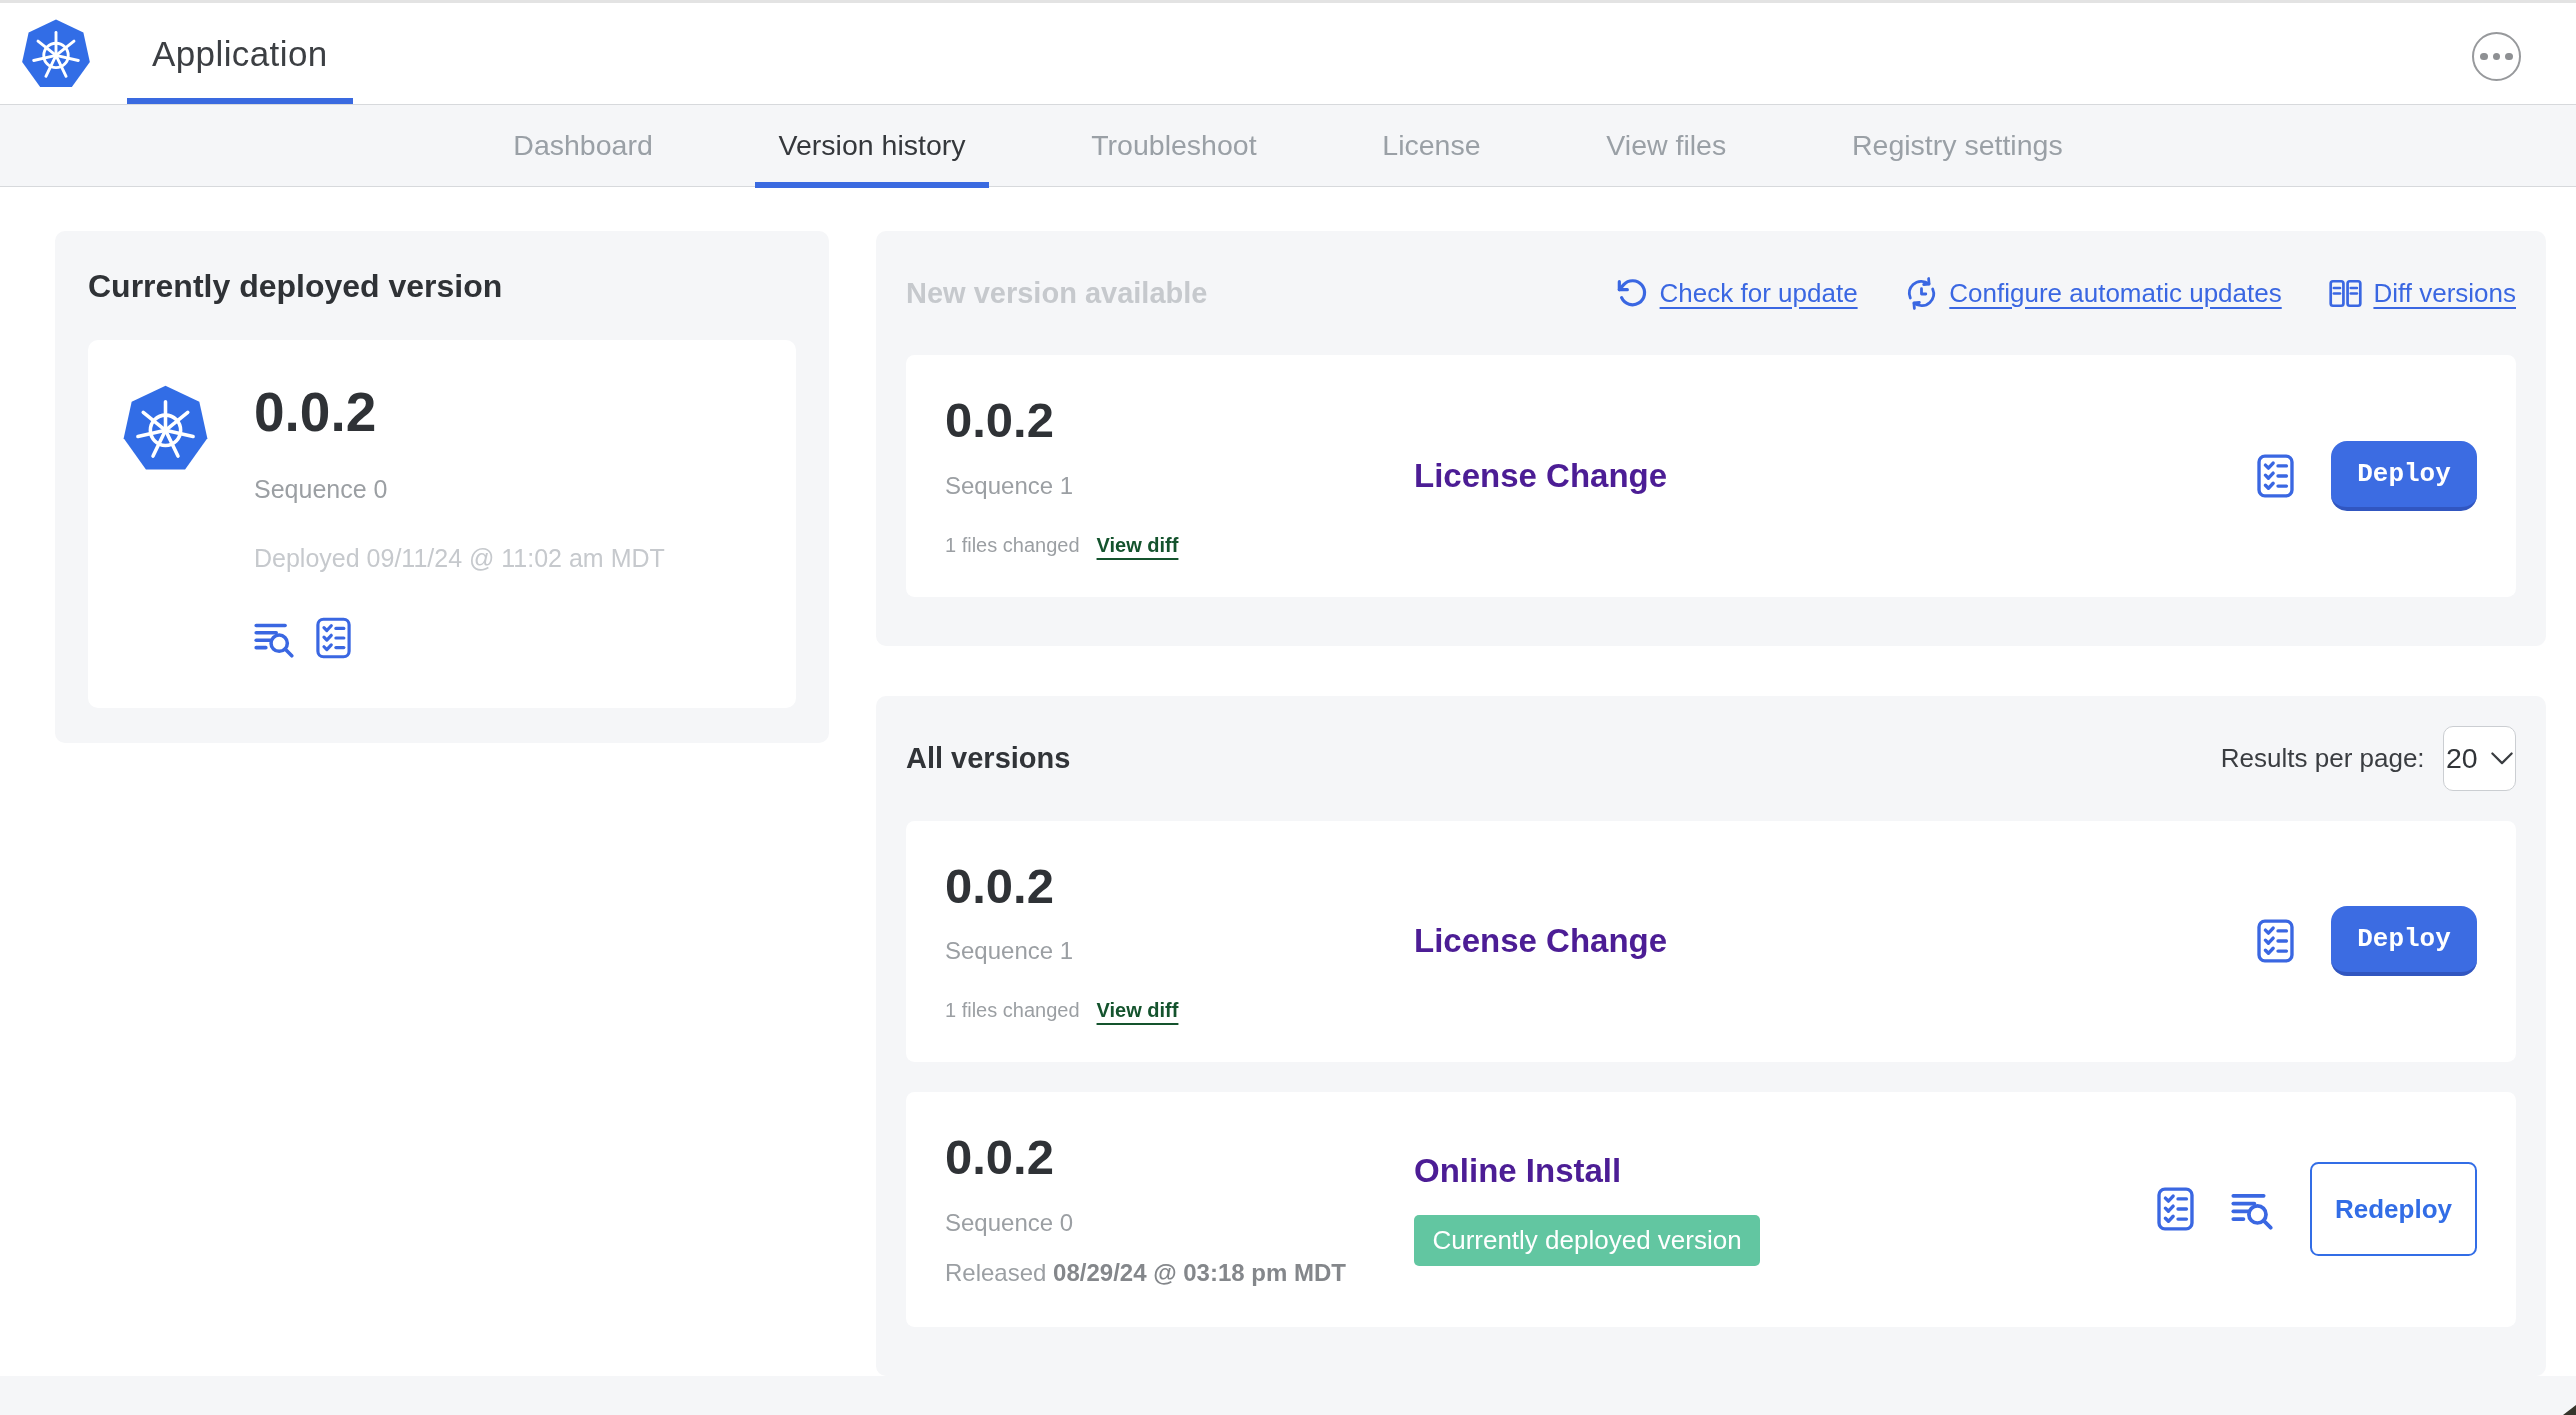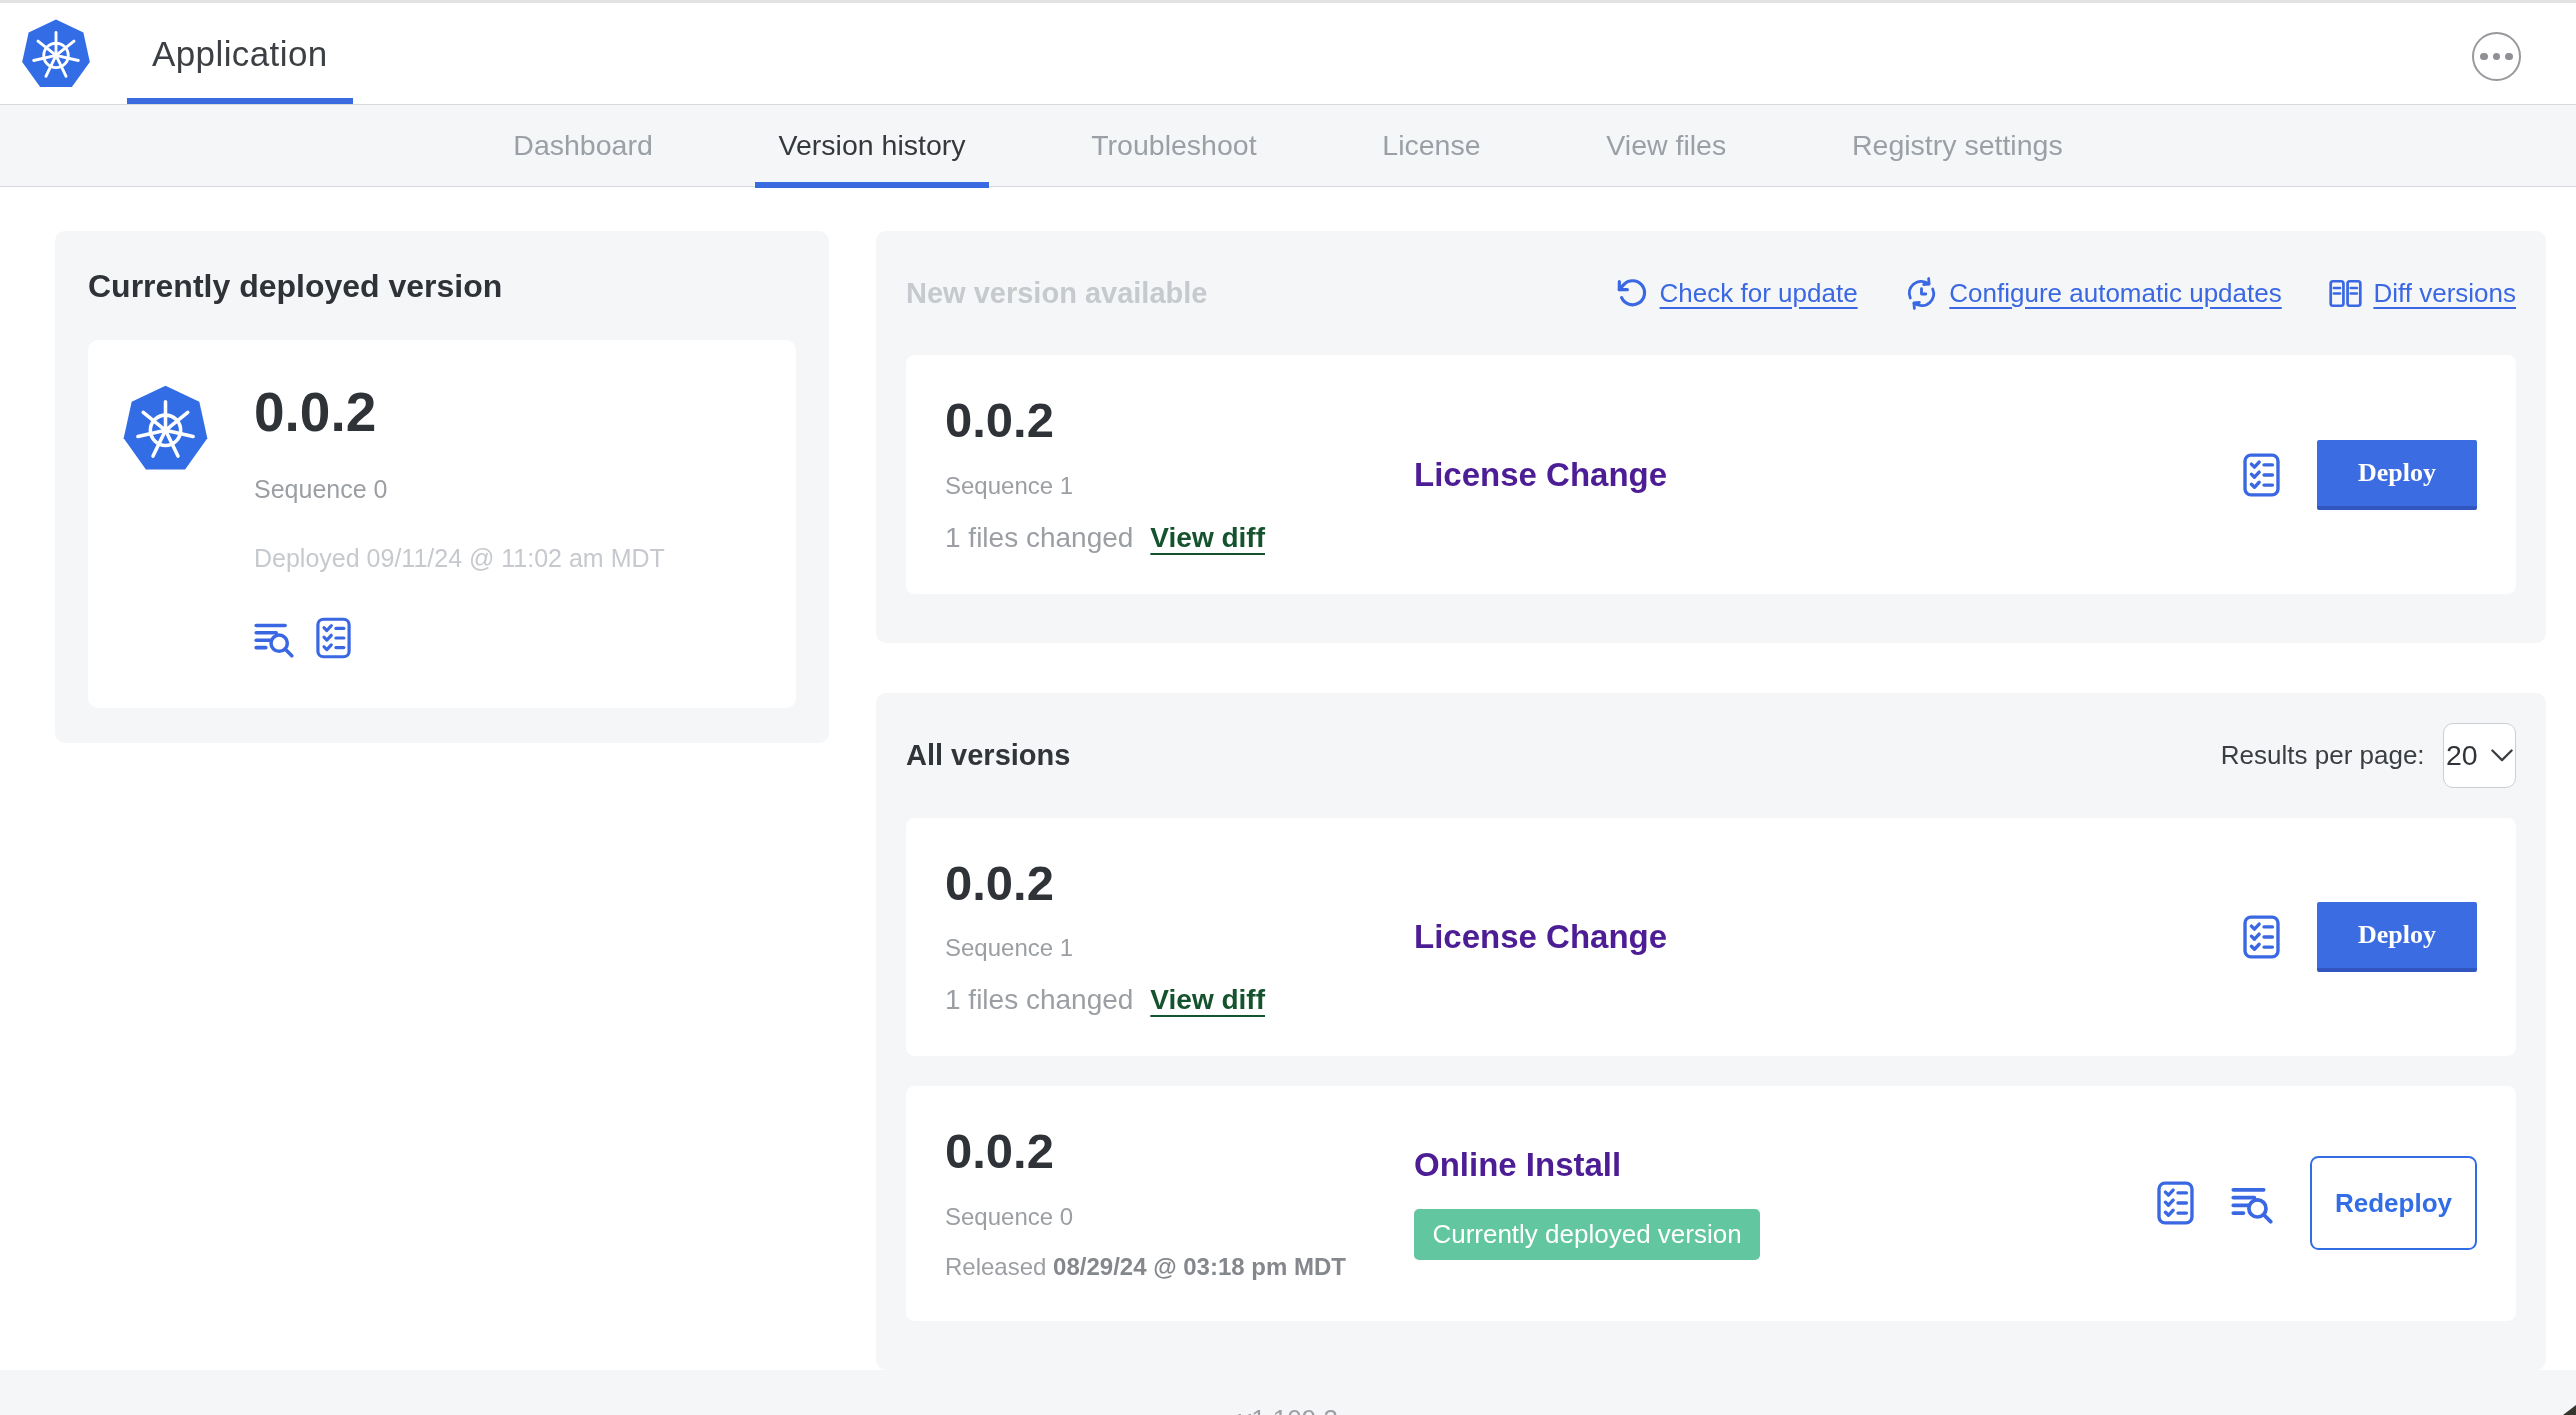--- a/index.html
+++ b/index.html
@@ -92,38 +92,38 @@
   .blue-link .lbl { text-decoration: underline; text-underline-offset: 5px; }
 
   
   .vrow {
     background: #fff; border-radius: 8.4px; margin-top: 30px;
     padding: 40px 39px; display: flex; align-items: center; min-height: 193px;
   }
   .vrow .info { width: 469px; flex: none; }
   .vrow .ver { font-size: 49px; font-weight: 700; color: #2f3236; line-height: 1.05; }
   .vrow .seq2 { margin-top: 25px; font-size: 24px; color: #9b9fa3; }
-  .vrow .files { margin-top: 22px; font-size: 28px; color: #9b9fa3; display: flex; align-items: baseline; }
+  .vrow .files { margin-top: 34px; font-size: 20px; color: #9b9fa3; display: flex; align-items: baseline; }
   .viewdiff {
     margin-left: 17px; color: #14532d; font-weight: 600; cursor: pointer;
     text-decoration: underline; text-underline-offset: 5.9px;
   }
   .vrow .mid { flex: 1; padding-right: 25px; }
   .src { font-size: 33px; font-weight: 600; color: #4c1d95; }
   .badge {
     display: inline-block; margin-top: 25px; padding: 10px 18.4px;
     background: #62c6a1; color: #fff; font-size: 26px; border-radius: 5px;
   }
   .released { margin-top: 22px; font-size: 24px; color: #9b9fa3; }
   .released b { color: #84878b; font-weight: 700; }
   .vrow .actions { display: flex; align-items: center; gap: 37px; flex: none; }
   .btn-primary {
-    width: 160px; height: 70px; background: #3c6ce2; color: #fff;
-    font-family: Liberation Serif, serif; font-size: 26px; font-weight: 600;
-    border: none; border-bottom: 4.2px solid #3156c0; border-radius: 2px; cursor: pointer;
+    width: 146px; height: 70px; background: #3c6ce2; color: #fff;
+    font-family: Liberation Mono, monospace; font-size: 26px; font-weight: 600;
+    border: none; border-bottom: 4.2px solid #3156c0; border-radius: 16px; cursor: pointer;
   }
   .btn-outline {
     padding: 0 23px; height: 94px; background: #fff; color: #326de6;
     font-family: inherit; font-size: 26px; font-weight: 600;
     border: 2.5px solid #326de6; border-radius: 8.4px; cursor: pointer;
   }
 
   
   .results-group { display: flex; align-items: center; gap: 18.4px; }
   .results-label { font-size: 26px; color: #3a3d41; }

